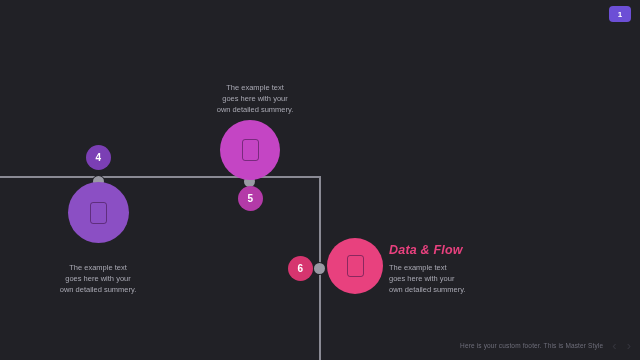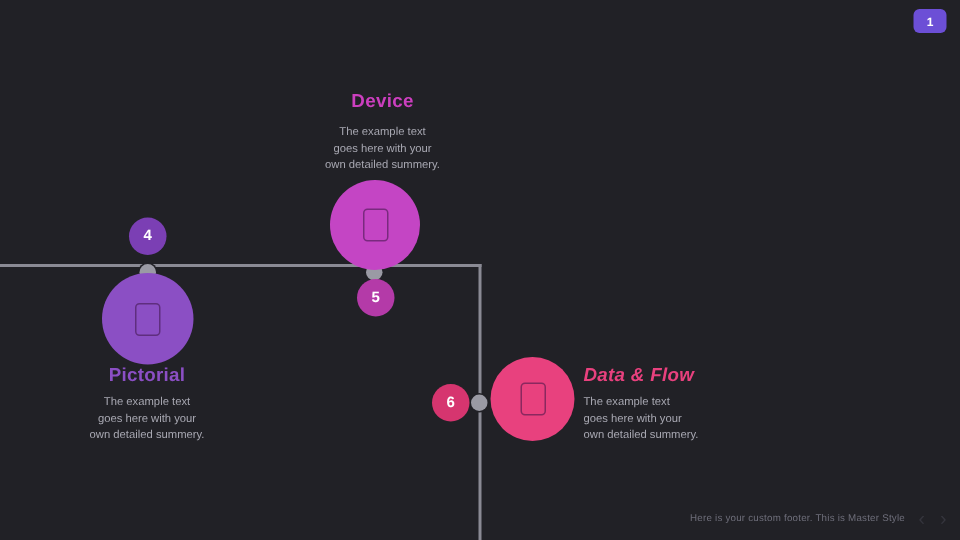--- a/index.html
+++ b/index.html
@@ -143,38 +143,36 @@
     <span>1</span>
   </div>
 
   <div class="conn-h"></div>
   <div class="conn-v"></div>
 
   <div class="conn-dot" style="left:93px; top:176px;"></div>
   <div class="conn-dot" style="left:244px; top:176px;"></div>
   <div class="conn-dot" style="left:314px; top:263px;"></div>
 
-  <div class="node-title ta-center" style="left:190px; top:60px; width:130px; color:#cc3fbf;">Device</div>
   <div class="node-body ta-center" style="left:190px; top:82px; width:130px;">The example text
 goes here with your
 own detailed summery.</div>
   <div class="node-circle" style="left:220px; top:120px; width:60px; height:60px; background:#c445c4;">
     <span class="node-glyph"></span>
   </div>
   <div class="badge" style="left:238px; top:186px; background:#b43aa8;">
     <span>5</span>
   </div>
 
   <div class="badge" style="left:86px; top:145px; background:#7b3fb4;">
     <span>4</span>
   </div>
   <div class="node-circle" style="left:68px; top:182px; width:61px; height:61px; background:#8b4fc4;">
     <span class="node-glyph"></span>
   </div>
-  <div class="node-title ta-center" style="left:33px; top:243px; width:130px; color:#8b4fc4;">Pictorial</div>
   <div class="node-body ta-center" style="left:33px; top:262px; width:130px;">The example text
 goes here with your
 own detailed summery.</div>
 
   <div class="badge" style="left:288px; top:256px; background:#d6356f;">
     <span>6</span>
   </div>
   <div class="node-circle" style="left:327px; top:238px; width:56px; height:56px; background:#e8417e;">
     <span class="node-glyph"></span>
   </div>

